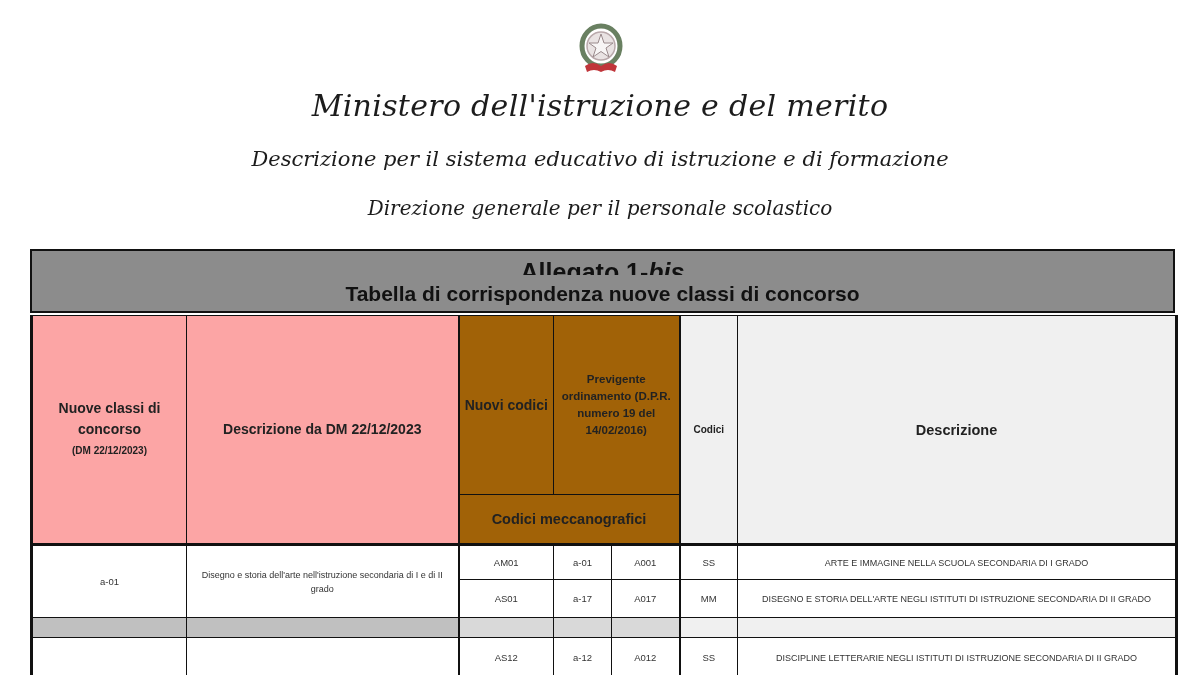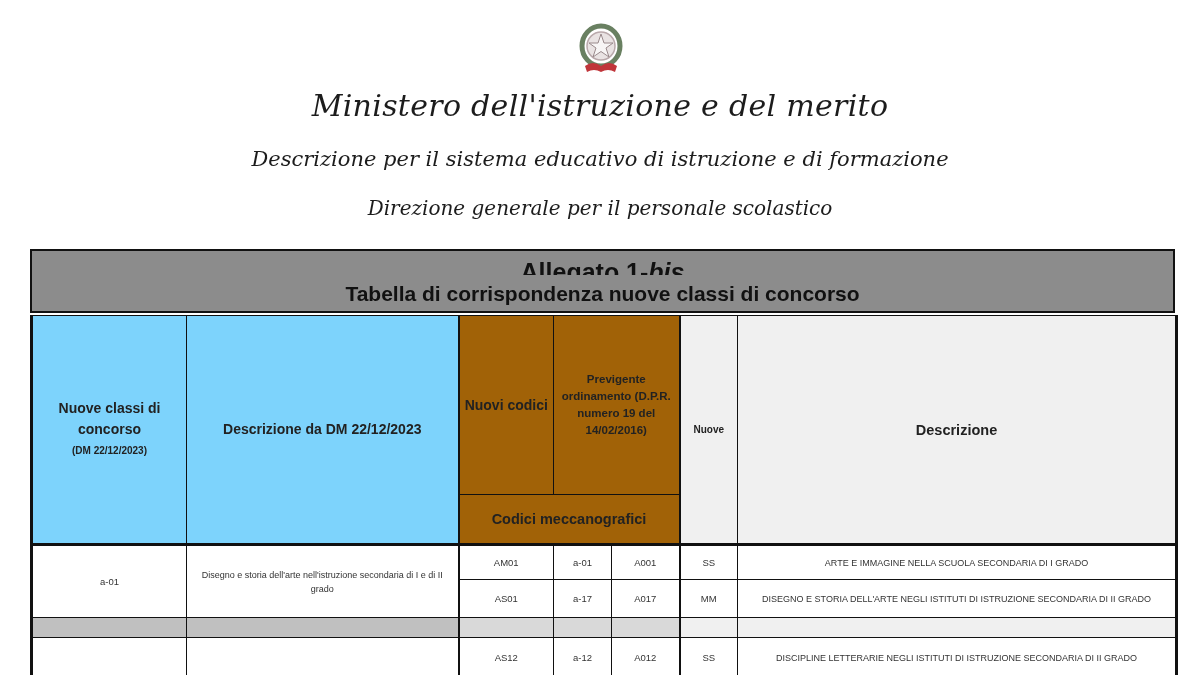--- a/index.html
+++ b/index.html
@@ -12,21 +12,21 @@
   .lh3 { top:196px; font-size:20px; }
 
   .sheet { position:absolute; left:30px; top:233px; width:1145px; height:460px; }
   .band { position:absolute; left:0; width:1141px; background:#8c8c8c; border:2px solid #111; text-align:center; font-weight:bold; color:#111; }
   .band-title { top:16px; height:42px; line-height:42px; font-size:25px; }
   .band-title i { font-style:italic; }
   .band-sub { top:42px; height:36px; line-height:37px; font-size:21px; border-top:none; }
 
   table.grid { position:absolute; left:0; top:82px; border-collapse:collapse; table-layout:fixed; width:1145px; }
   table.grid td { border:1.5px solid #111; text-align:center; vertical-align:middle; padding:0 4px; overflow:hidden; }
-  .h-dark { background:#7dd3fc; }
+  .h-dark { background:#fca5a5; }
   .h-mid { background:#a16207; }
   .h-light { background:#f0f0f0; }
   .hb { font-weight:bold; color:#222; }
   .h-main { font-size:14px; line-height:21px; }
   .h-small-sub { font-size:10px; }
   .h-prev { font-size:11.5px; line-height:17px; }
   .h-grado { font-size:10px; }
   .h-codici { font-size:14.5px; }
   .h-desc { font-size:14.5px; }
   tr.hdr1 td { height:178px; }
@@ -77,21 +77,21 @@
     </colgroup>
     <tbody>
         <tr class="hdr1">
       <td rowspan="2" class="h-dark hb h-main outer-left">
         <div>Nuove classi di concorso</div>
         <div class="h-small-sub">(DM 22/12/2023)</div>
       </td>
       <td rowspan="2" class="h-dark hb h-main thick-r">Descrizione da DM 22/12/2023</td>
       <td class="h-mid hb h-main">Nuovi codici</td>
       <td colspan="2" class="h-mid hb h-prev thick-r">Previgente ordinamento (D.P.R. numero 19 del 14/02/2016)</td>
-      <td rowspan="2" class="h-light hb h-grado">Nuove</td>
+      <td rowspan="2" class="h-light hb h-grado">Codici</td>
       <td rowspan="2" class="h-light hb h-desc outer-right">Descrizione</td>
     </tr>
     <tr class="hdr2">
       <td colspan="3" class="h-mid hb h-codici thick-r">Codici meccanografici</td>
     </tr>
 
     <tr class="r1 sep-top">
       <td rowspan="2" class="cell outer-left">a-01</td>
       <td rowspan="2" class="cell-desc thick-r">Disegno e storia dell'arte nell'istruzione secondaria di I e di II grado</td>
       <td class="cell">AM01</td>

